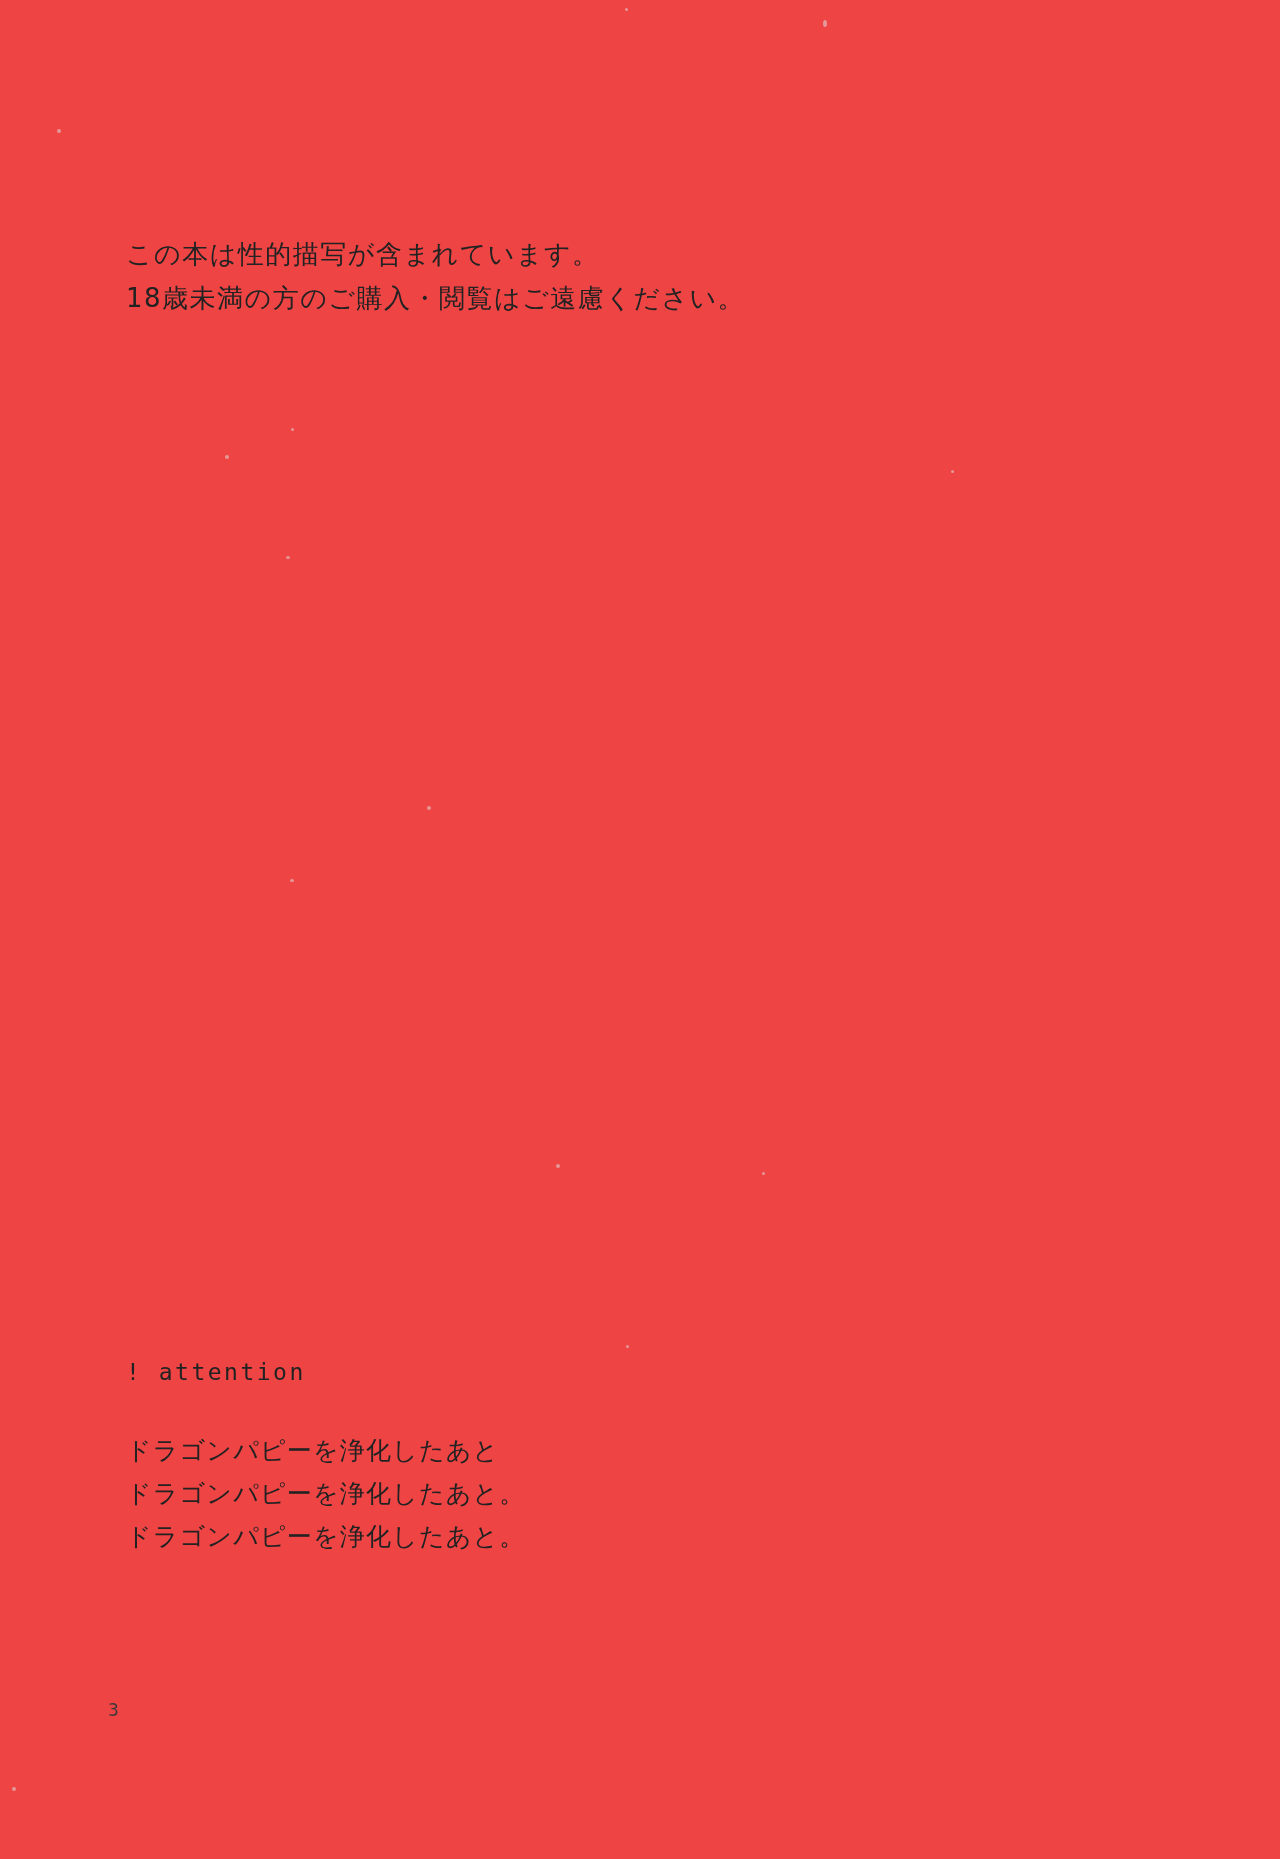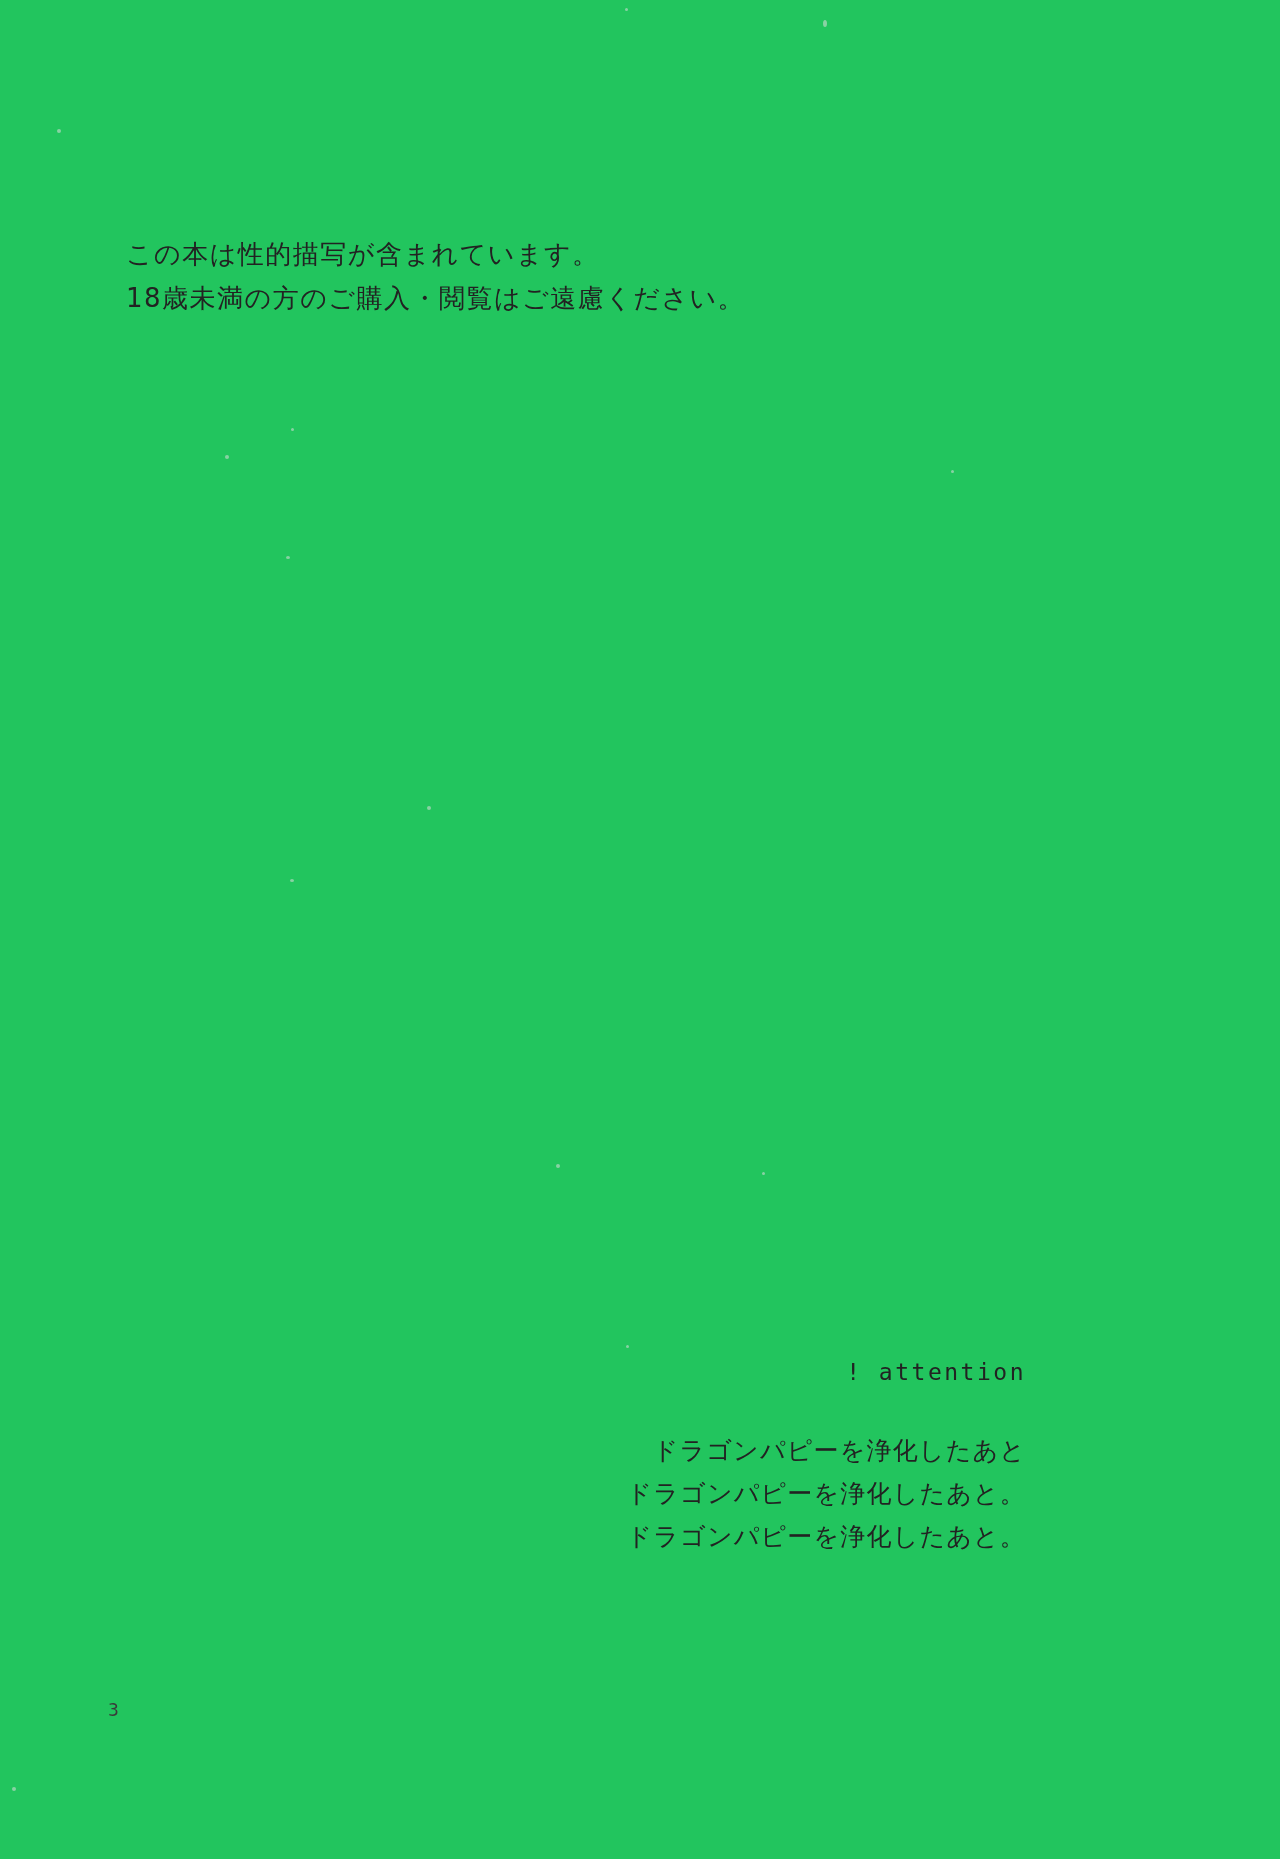--- a/index.html
+++ b/index.html
@@ -12,21 +12,21 @@
     background: #ffffff;
     font-family: "DejaVu Sans", sans-serif;
     color: #1a1a1a;
     position: relative;
     overflow: hidden;
   }
 
   .page {
     position: absolute;
     inset: 0;
-    background: #22c55e;
+    background: #ef4444;
   }
 
   
   .speck {
     position: absolute;
     background: #dcdcdc;
     border-radius: 50%;
     opacity: 0.55;
   }
 
@@ -42,33 +42,31 @@
     letter-spacing: 1.5px;
     color: #222222;
     white-space: pre;
   }
 
   .attention-block {
     position: absolute;
     left: 126px;
     top: 1355px;
     width: 900px;
-    text-align: right;
   }
   .attention-heading {
     font-size: 23px;
     line-height: 34px;
     letter-spacing: 2.5px;
     color: #222222;
     font-family: "DejaVu Sans Mono", monospace;
     white-space: pre;
   }
   .attention-body {
     margin-top: 40px;
-    margin-left: 29px;
   }
   .attention-line {
     font-size: 25px;
     line-height: 43px;
     letter-spacing: 1.2px;
     color: #222222;
     white-space: pre;
   }
 
   .page-number {

